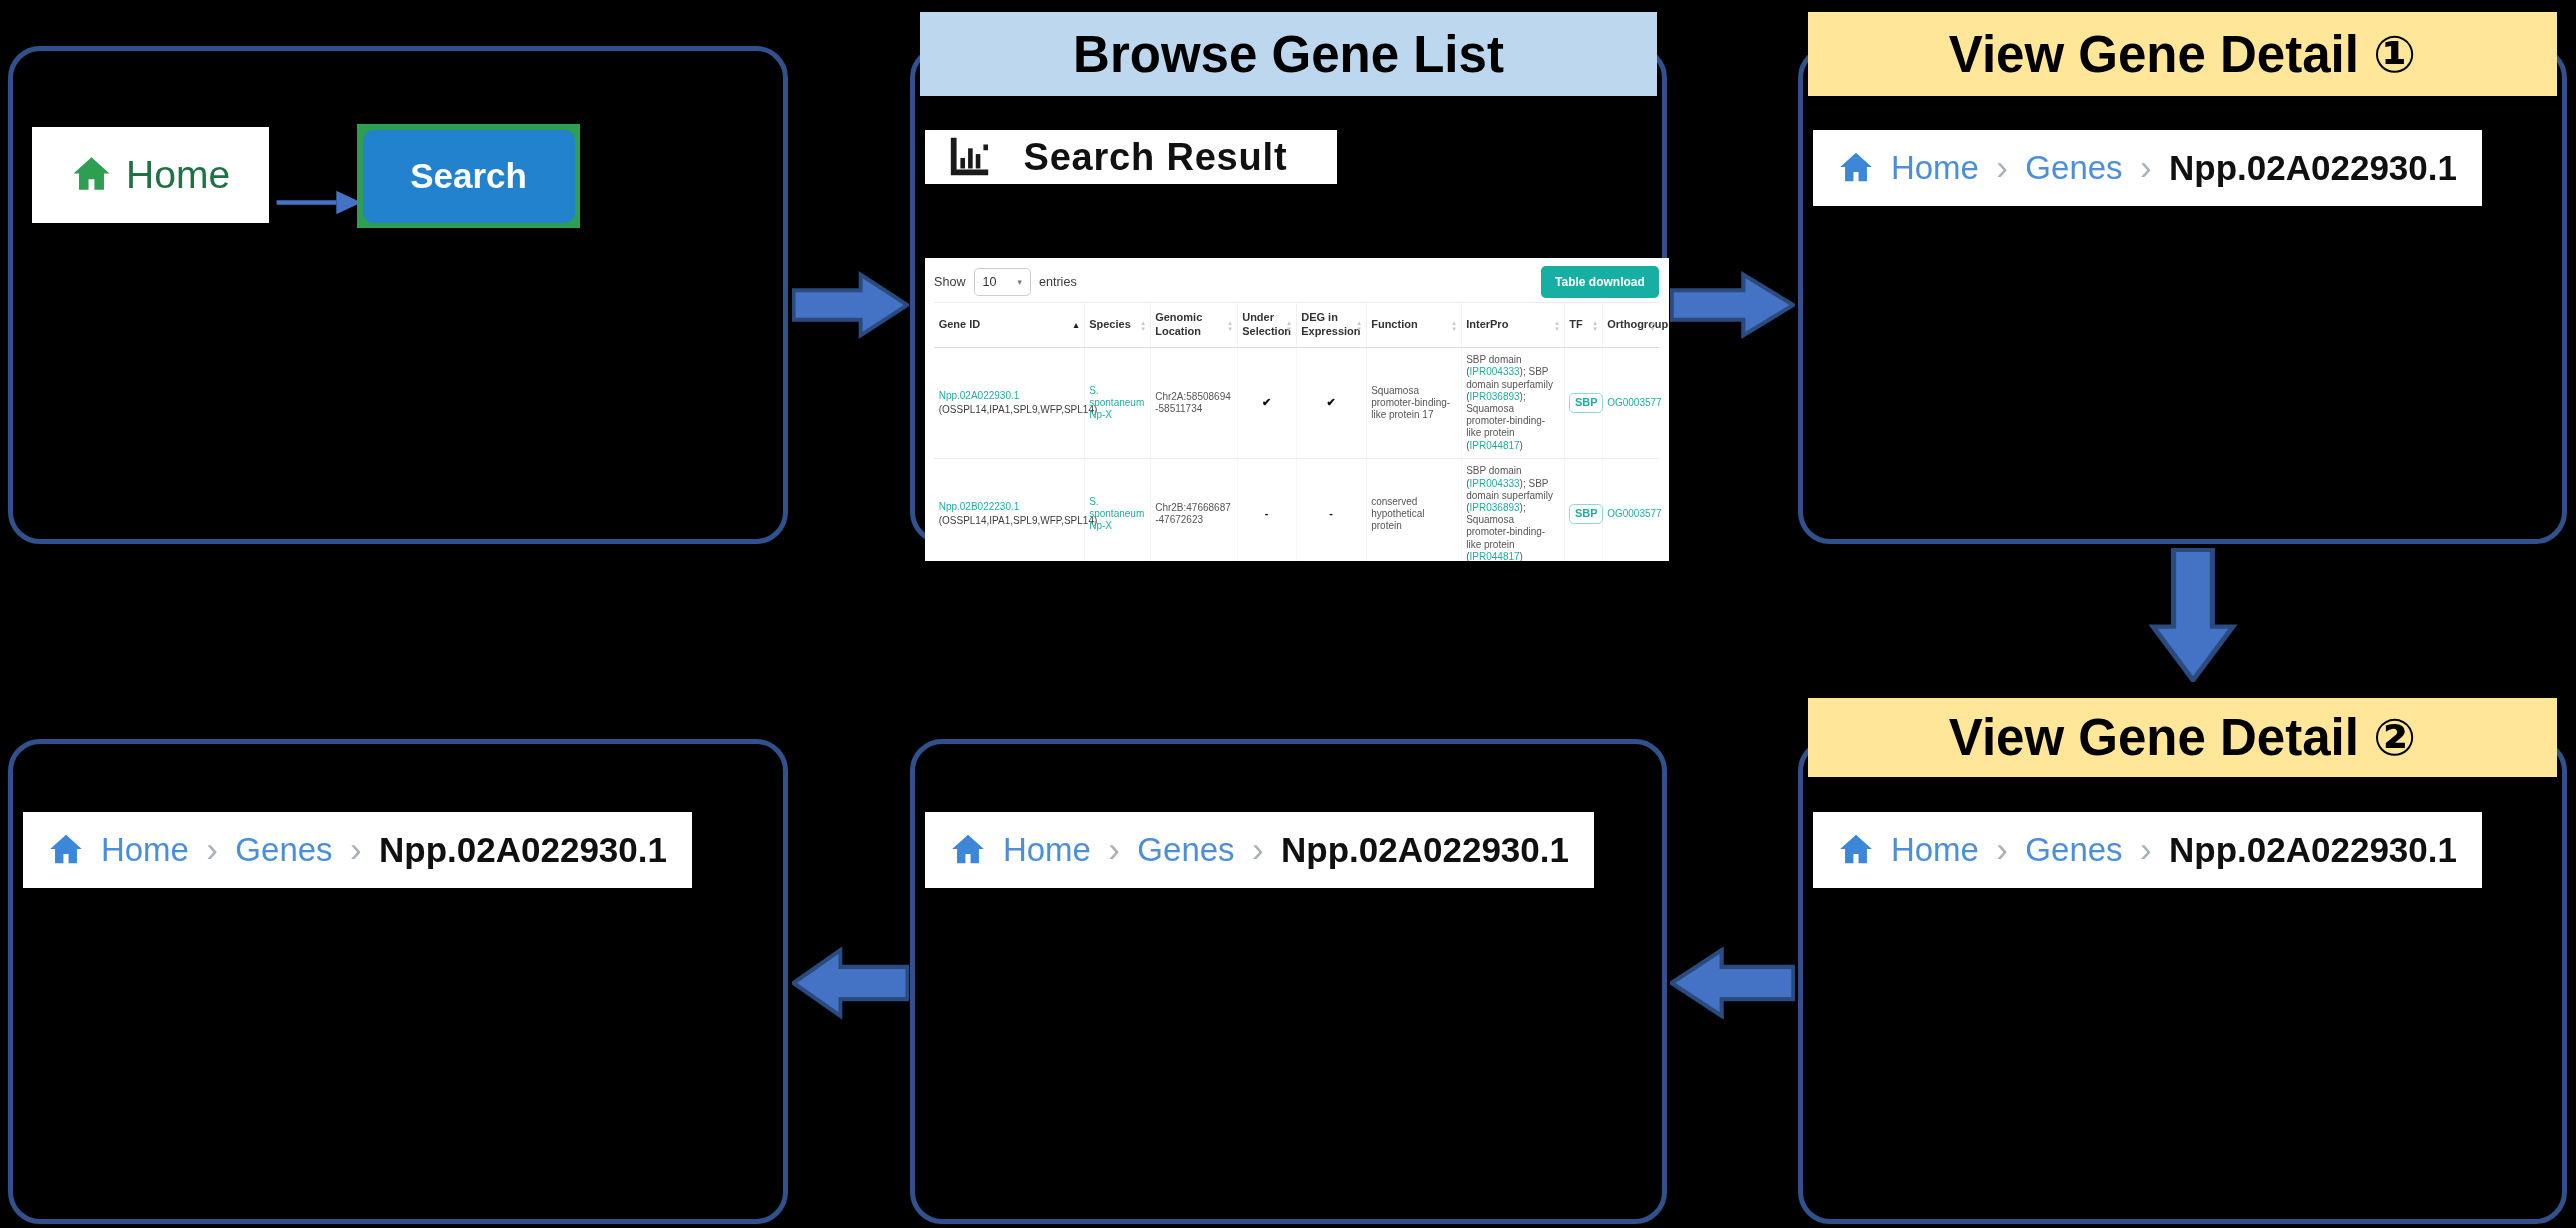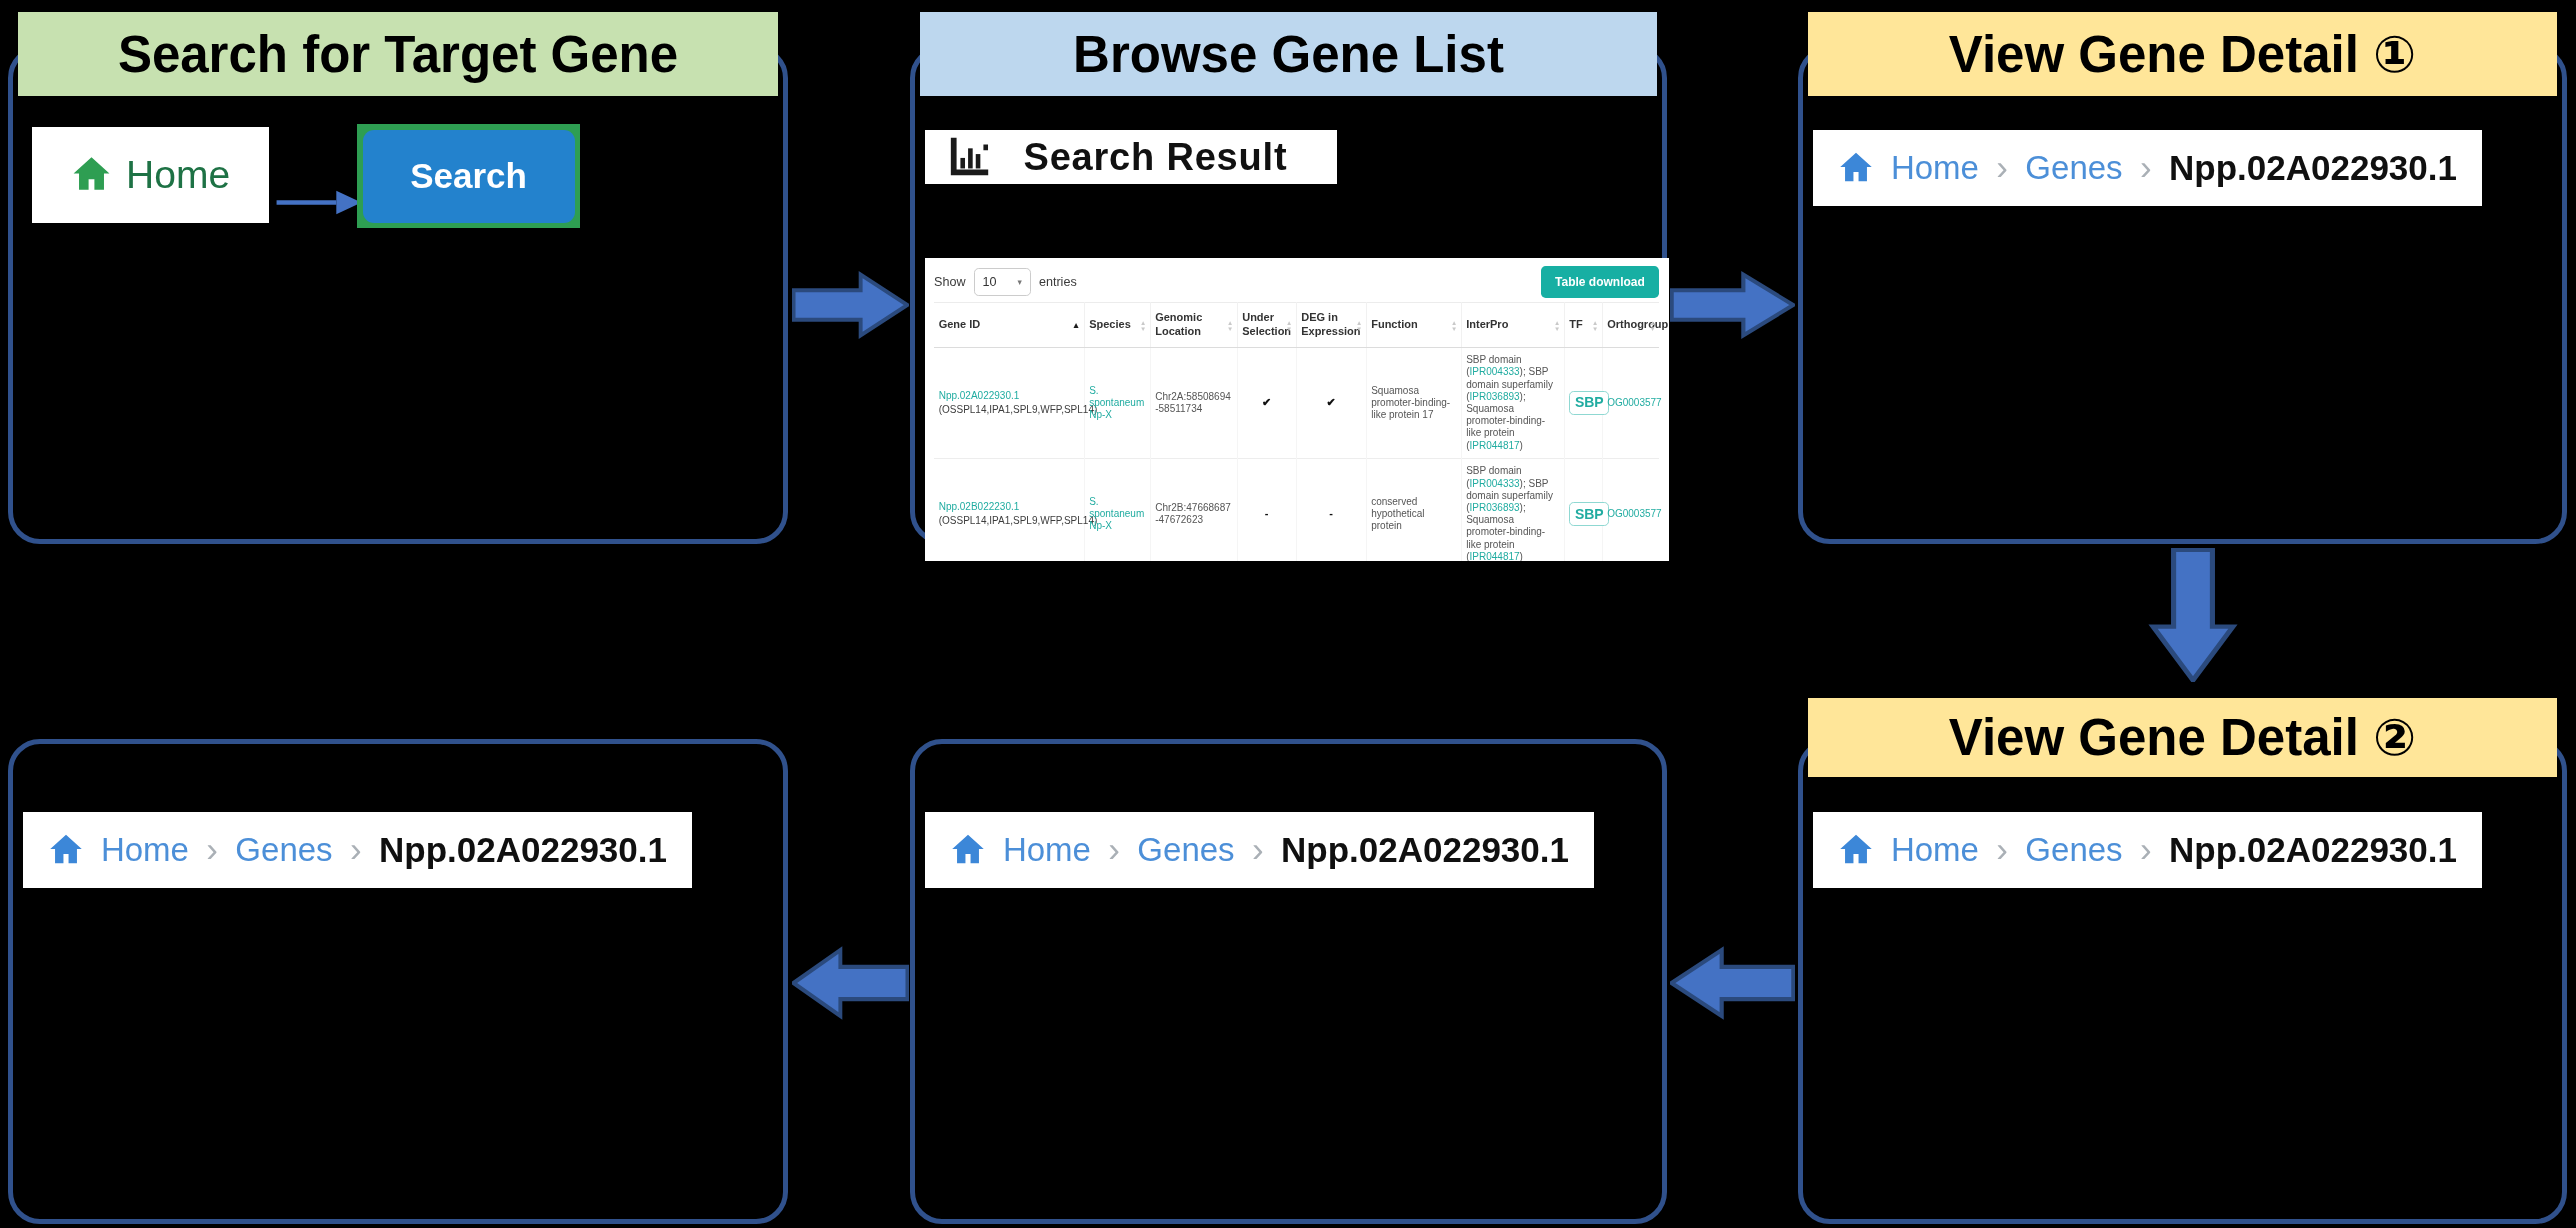--- a/index.html
+++ b/index.html
@@ -62,21 +62,21 @@
   .sort-wrap{position:absolute;right:3.2px;top:50%;transform:translateY(-50%);}
   .sort-both{display:flex;flex-direction:column;color:#c9c9c9;font-size:6.3px;line-height:5.5px;}
   .sort-asc{color:#1c1c1c;font-size:8.7px;line-height:8.7px;}
   a.tlink{color:#21ACA1;text-decoration:none;cursor:pointer;}
   .alias{color:#3d3d3d;margin-top:1.6px;}
   .cell-center{text-align:center;}
   .checkmark{font-size:11px;color:#111;font-weight:bold;}
   .loc-cell{word-break:break-all;}
   .interpro-cell{font-size:9.5px;line-height:1.18;}
   .tf-badge{display:inline-block;border:0.8px solid #8fd8d2;color:#21ACA1;border-radius:4.7px;
-        padding:2.4px 4.7px;font-size:14px;font-weight:bold;background:#fff;cursor:pointer;}
+        padding:2.4px 4.7px;font-size:11px;font-weight:bold;background:#fff;cursor:pointer;}
 
   
   .crumb{position:absolute;left:9.5px;top:79px;height:76px;background:#fff;
         display:inline-flex;align-items:center;gap:17.4px;padding:0 25px;white-space:nowrap;}
   .row-bottom .crumb{top:68px;}
   .crumb-link{font-size:33px;color:#4C8FD8;text-decoration:none;cursor:pointer;}
   .crumb-sep{font-size:35px;color:#aab0b6;line-height:1;transform:translateY(-2.4px);}
   .crumb-current{font-size:35px;font-weight:bold;color:#101010;}
 
   
@@ -86,21 +86,20 @@
   #arrowDown{left:2147px;top:548px;width:92px;height:134px;}
   #arrowL1{left:1670px;top:945px;width:125px;height:76px;}
   #arrowL2{left:792px;top:945px;width:117px;height:76px;}
 </style>
 </head>
 <body>
 
 <div id="stage">
 
   <div class="panel" id="panel-search">
-    <div class="panel-header hdr-green">Search for Target Gene</div>
     <div class="home-chip">
       <span>
         <svg width="41" height="41" viewBox="0 0 24 24">
             <path fill="#2E9E52" d="M12 2.5 1.5 12h3.2v9.5h5.6v-6.2h3.4v6.2h5.6V12h3.2Z"></path>
           </svg>
       </span>
       <span class="home-label">Home</span>
     </div>
     <svg class="thin-arrow" viewBox="0 0 112 44">
       <line x1="2" y1="22" x2="78" y2="22" stroke="#4472C4" stroke-width="6"></line>

